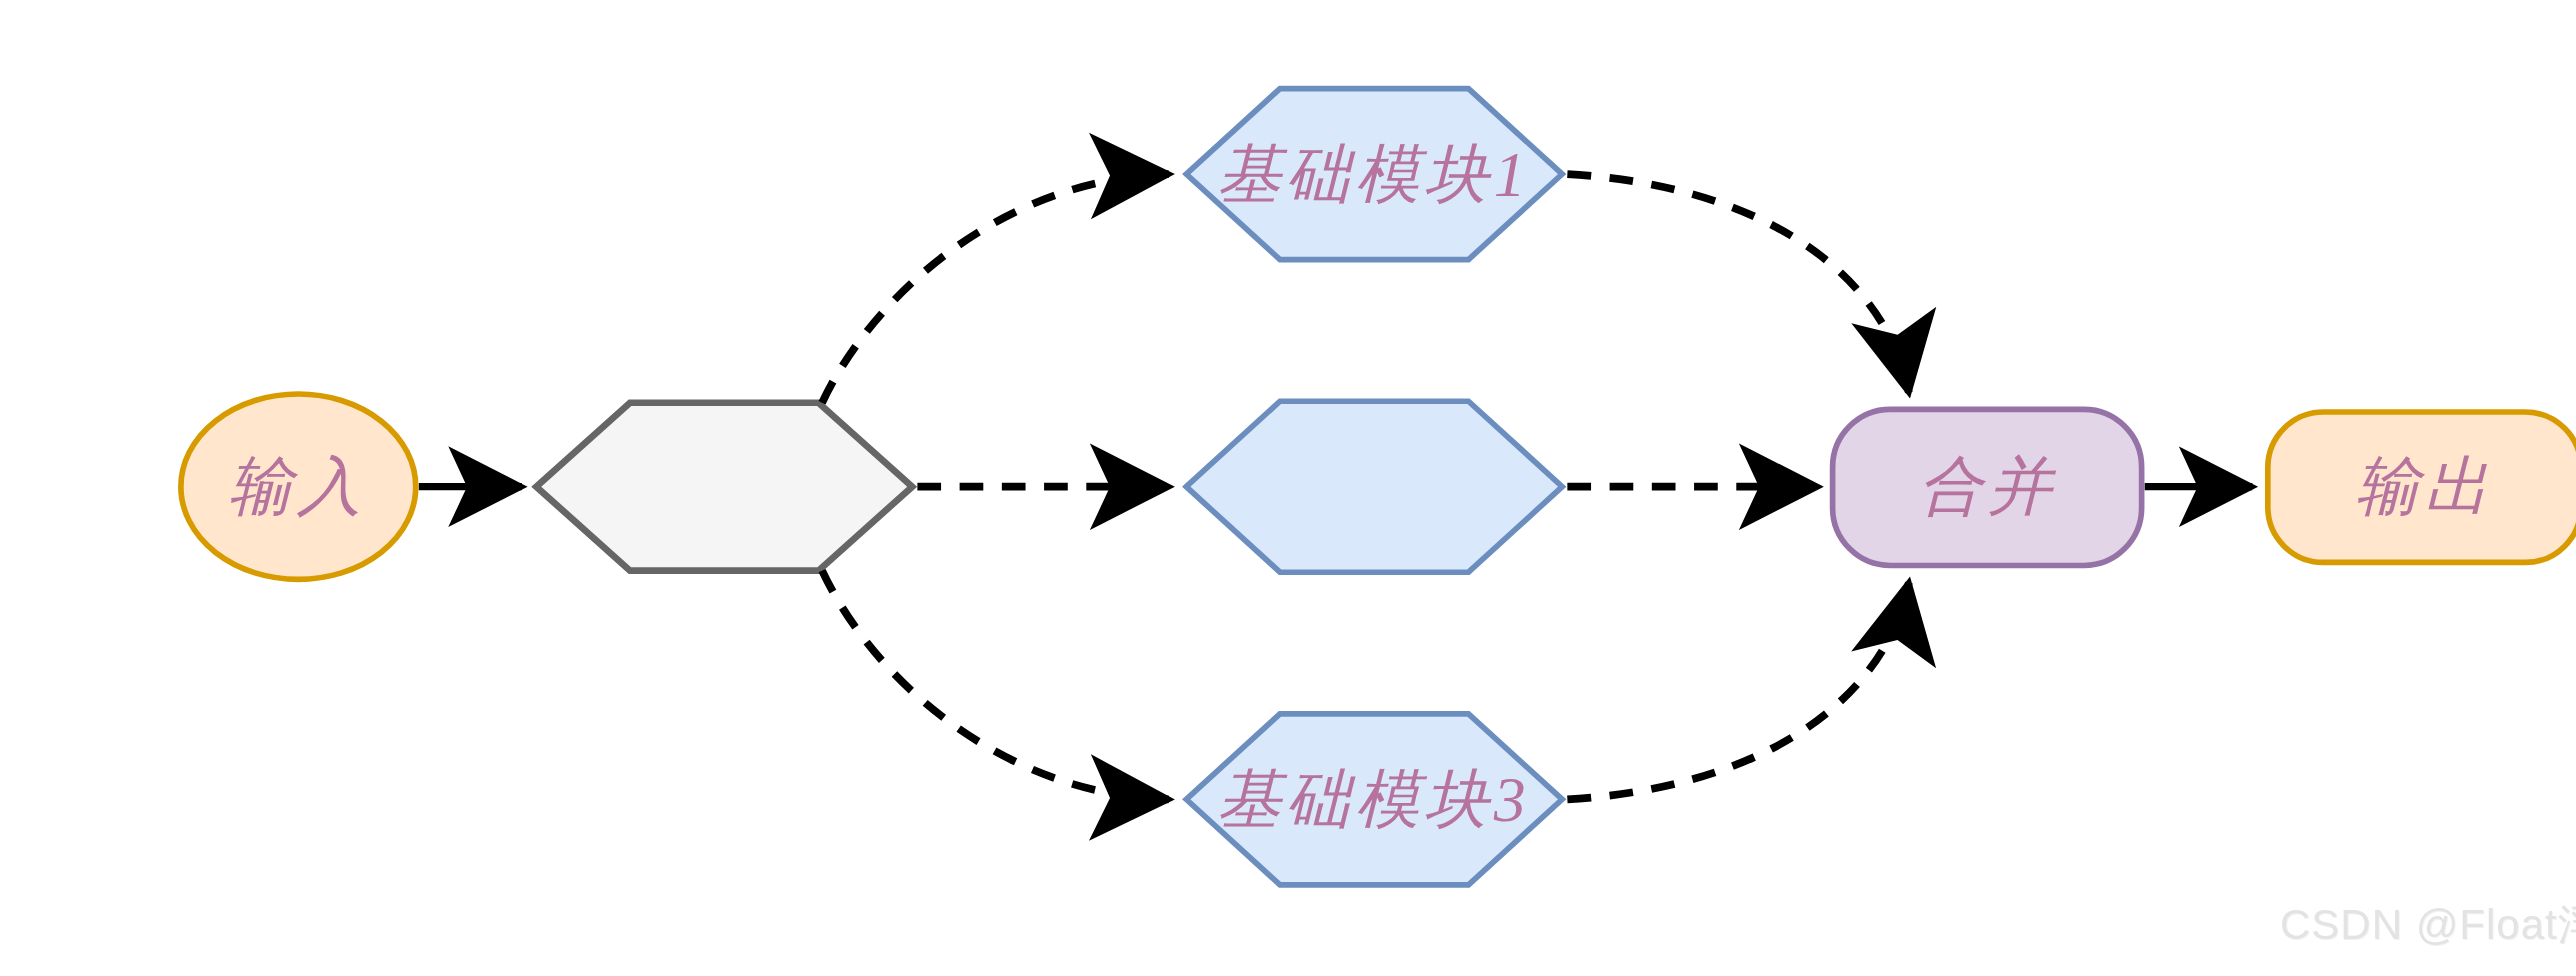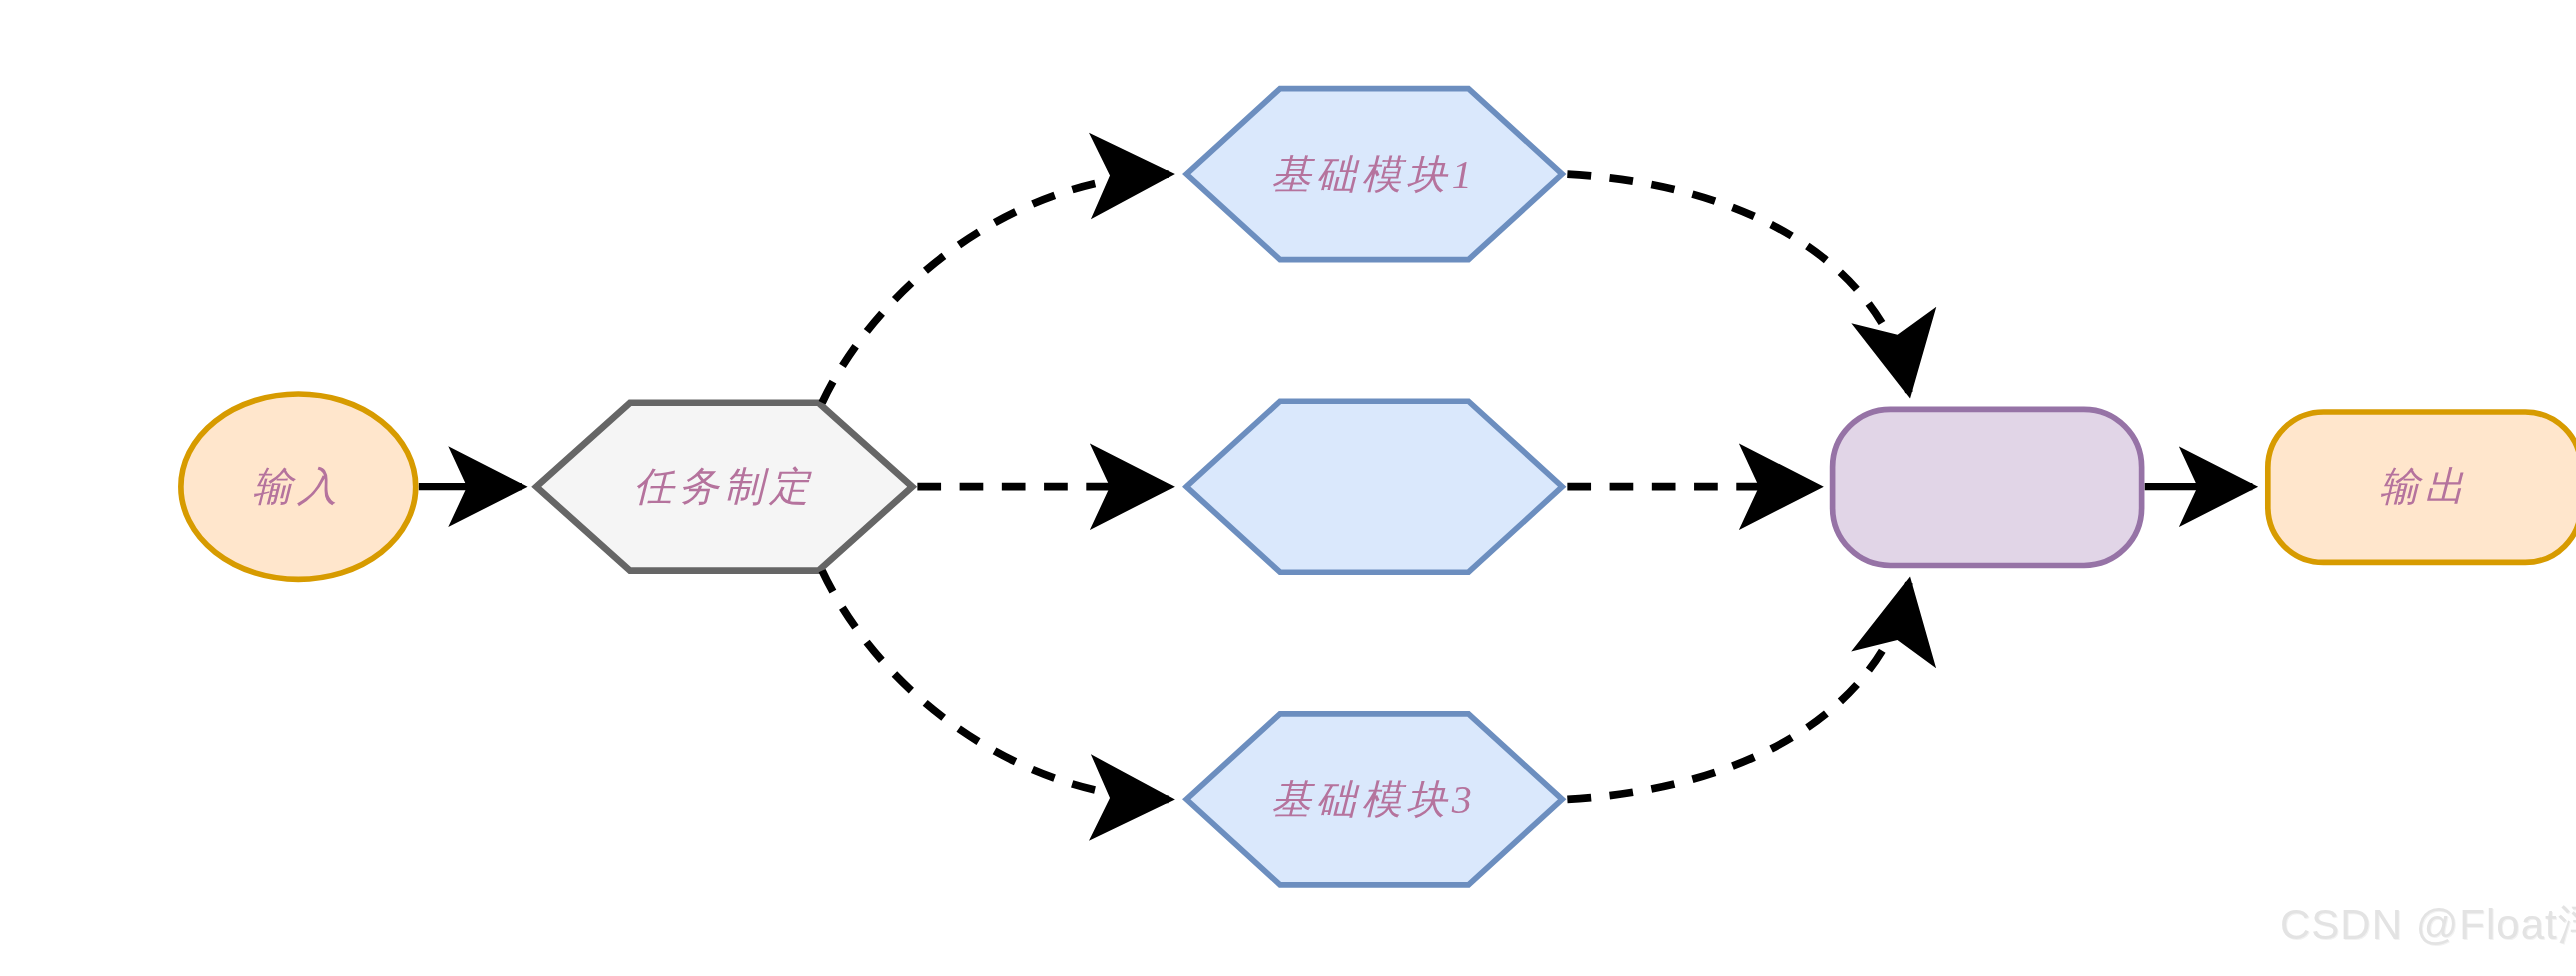--- a/index.html
+++ b/index.html
@@ -26,21 +26,21 @@
     width: 2682px;
     height: 976px;
   }
   .node-label {
     position: absolute;
     display: flex;
     align-items: center;
     justify-content: center;
     color: #b5739d;
     font-family: "Liberation Serif", "DejaVu Serif", serif;
-    font-size: 40px;
+    font-size: 64px;
     font-style: italic;
     letter-spacing: 5.2px;
     white-space: nowrap;
     pointer-events: none;
     text-align: center;
     line-height: 1;
   }
   #watermark-text {
     position: absolute;
     left: 2280px;
@@ -94,26 +94,26 @@
 
     <path d="M 3042 945 L 3528 945" fill="none" stroke="#000000" stroke-width="15" stroke-dasharray="46 36" stroke-linecap="butt" marker-end="url(#arrow-dashed)"></path>
 
     <path d="M 3042 1552 C 3420 1530 3660 1360 3705 1131" fill="none" stroke="#000000" stroke-width="15" stroke-dasharray="46 36" stroke-linecap="butt" marker-end="url(#arrow-dashed)"></path>
 
     <path d="M 4163 945 L 4372 945" fill="none" stroke="#000000" stroke-width="14" marker-end="url(#arrow-solid)"></path>
   </svg>
 
   <div class="node-label" style="left:180px; top:440px; width:235px; height:93px;font-style:italic;">输入</div>
 
-  <div class="node-label" style="left:536px; top:440px; width:376px; height:93px;">任务制定</div>
 
   <div class="node-label" style="left:1186px; top:128px; width:376px; height:93px;">基础模块1</div>
 
 
   <div class="node-label" style="left:1186px; top:753px; width:376px; height:93px;">基础模块3</div>
 
+  <div class="node-label" style="left:1833px; top:440px; width:309px; height:93px;">合并</div>
 
   <div class="node-label" style="left:2268px; top:440px; width:313px; height:93px;">输出</div>
 
   <div id="watermark-text">CSDN @Float浮云</div>
 
 </div>
 
 
 </body></html>

